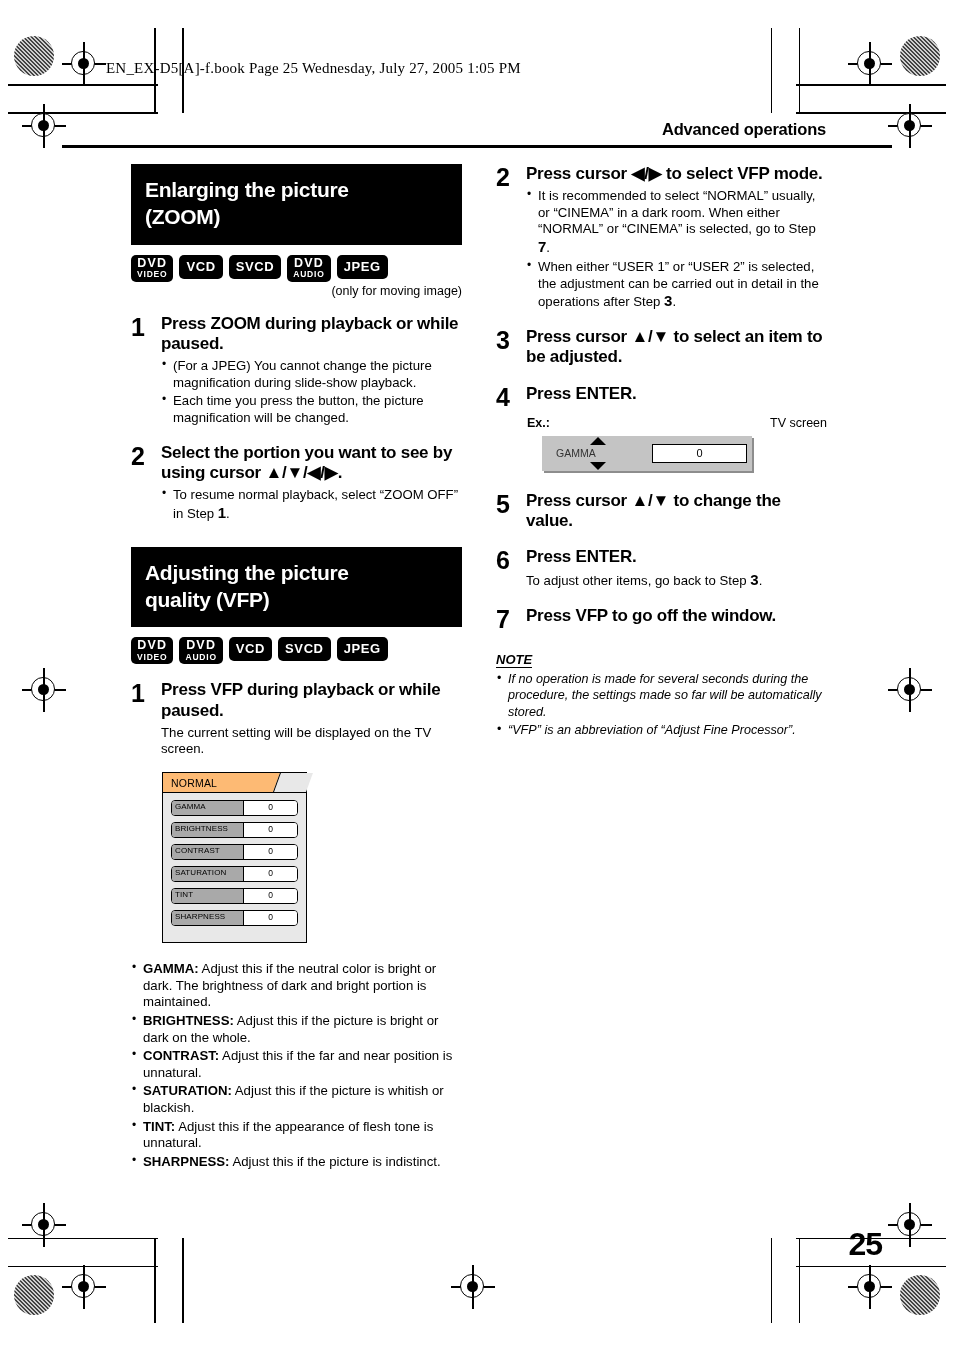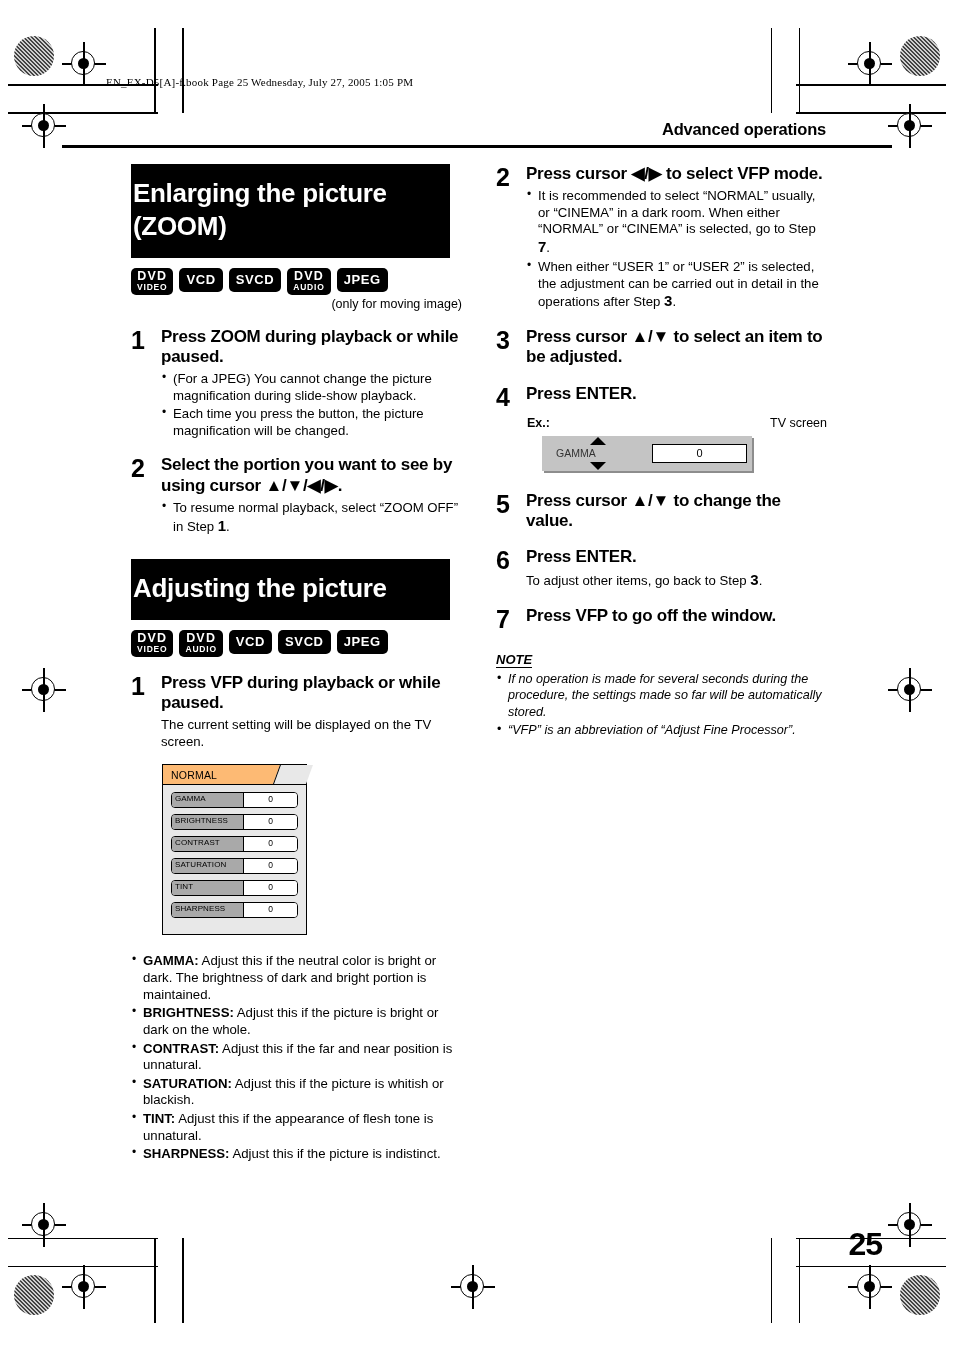--- a/index.html
+++ b/index.html
@@ -58,24 +58,23 @@
   }
   .cropline {
     position: absolute;
     background: #000;
   }
 
   
   .bookline {
     position: absolute;
     font-family: "Liberation Serif", serif;
-    font-size: 11px;
+    font-size: 15px;
     letter-spacing: .2px;
     white-space: nowrap;
-    margin-top: 16px;
   }
   .runhead {
     position: absolute;
     right: 128px;
     top: 120px;
     font-size: 16.5px;
     font-weight: bold;
     letter-spacing: -.2px;
   }
   .rule {
@@ -93,24 +92,24 @@
     top: 164px;
     width: 331px;
   }
   .col-left  { left: 131px; }
   .col-right { left: 496px; }
 
   
   .banner {
     background: #000;
     color: #fff;
-    font-size: 26px;
+    font-size: 21px;
     font-weight: bold;
     line-height: 1.28;
-    padding: 13px 0 14px 2px;
+    padding: 13px 0 14px 14px;
     letter-spacing: -.3px;
     width: 317px;
     box-sizing: content-box;
   }
 
   
   .badges {
     display: flex;
     align-items: flex-start;
     gap: 6px;
@@ -469,20 +468,21 @@
       <div class="step-body">
         <div class="step-title">Select the portion you want to see by using cursor ▲/▼/◀/▶.</div>
         <ul class="bullets">
           <li><span>To resume normal playback, select “ZOOM OFF” in Step </span><span class="bignum">1</span><span>.</span></li>
         </ul>
       </div>
     </div>
 
     <div class="banner" style="margin-top:24px;">
       <div>Adjusting the picture</div>
+      <div>quality (VFP)</div>
     </div>
 
     <div class="badges">
       <div class="badge">
         <span class="b1">DVD</span>
         <span class="b2">VIDEO</span>
       </div>
       <div class="badge">
         <span class="b1">DVD</span>
         <span class="b2">AUDIO</span>

